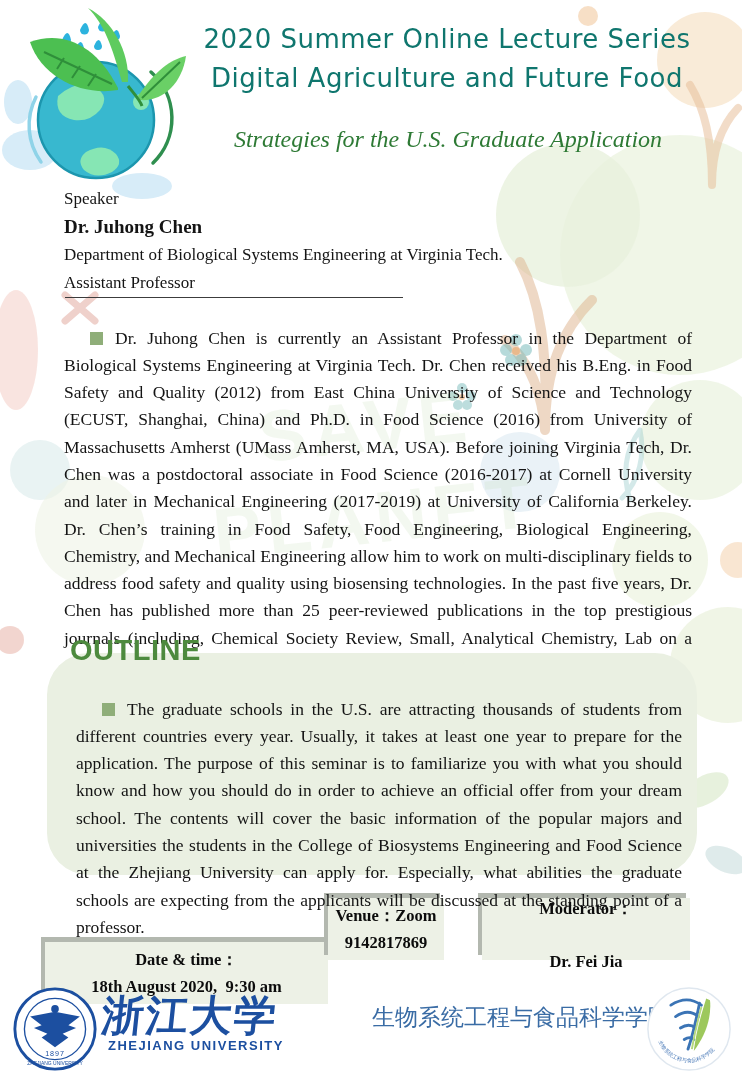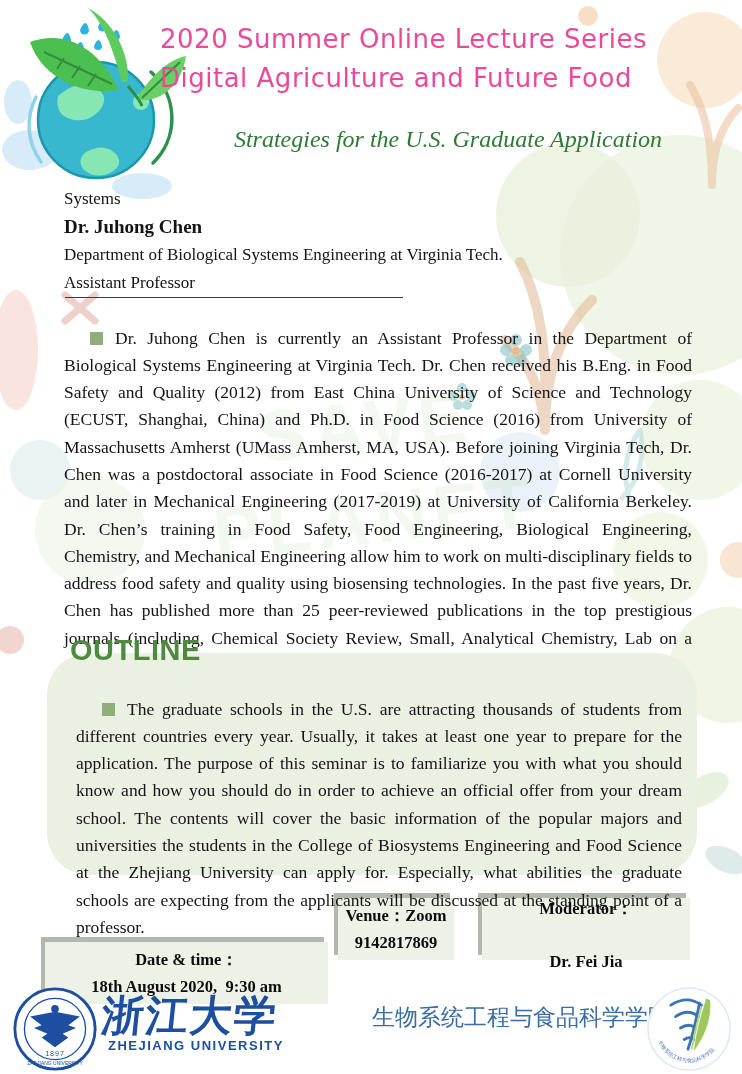--- a/index.html
+++ b/index.html
@@ -6,23 +6,23 @@
   .poster{
     position:relative;width:742px;height:1074px;overflow:hidden;background:#ffffff;
     font-family:"Liberation Serif","DejaVu Serif",serif;color:#141414;
   }
   .layer{position:absolute;inset:0;}
   .decor{z-index:0;pointer-events:none;}
   .content{z-index:2;}
 
   
   .series{
-    position:absolute;left:160px;right:8px;top:20px;
+    position:absolute;left:160px;right:8px;top:20px;text-align:center;
     font-family:"DejaVu Sans","Liberation Sans",sans-serif;
-    color:#ec4899;font-size:26px;line-height:39px;letter-spacing:.5px;font-weight:500;
+    color:#0f766e;font-size:26px;line-height:39px;letter-spacing:.5px;font-weight:500;
   }
   .title{
     position:absolute;left:168px;right:14px;top:126px;text-align:center;
     font-style:italic;font-weight:normal;font-size:24px;color:#2e7a35;
   }
 
   
   .speaker{position:absolute;left:64px;top:185px;line-height:28px;font-size:17px;}
   .speaker .name{font-size:19px;font-weight:bold;}
   .divider{position:absolute;left:65px;top:297px;width:338px;height:1px;background:#3c3c3c;}
@@ -53,21 +53,21 @@
 
   
   .info-box{
     position:absolute;top:898px;height:62px;background:#edf1e6;
     box-shadow:-4px -5px 0 #b3b8af;
     display:flex;flex-direction:column;justify-content:space-evenly;align-items:center;
     font-weight:bold;font-size:16.5px;color:#0c0c0c;
   }
   .info-line{white-space:pre;}
   .info-date{left:45px;width:283px;margin-top:44px;}
-  .info-venue{left:338px;width:116px;}
+  .info-venue{left:328px;width:116px;}
   .info-moderator{left:482px;width:208px;gap:32px;}
 
   
   .zju-seal{position:absolute;left:12px;top:986px;width:86px;height:86px;}
   .zju-cn{
     position:absolute;left:102px;top:988px;width:170px;
     font-size:42px;font-weight:900;color:#1c4fa0;transform:skewX(-6deg);
     font-family:"Liberation Serif",serif;letter-spacing:2px;white-space:nowrap;
   }
   .zju-en{
@@ -167,21 +167,21 @@
       </g>
     </svg>
 
     <div class="series">
       <div>2020 Summer Online Lecture Series</div>
       <div>Digital Agriculture and Future Food</div>
     </div>
     <div class="title">Strategies for the U.S. Graduate Application</div>
 
     <div class="speaker">
-      <div>Systems</div>
+      <div>Speaker</div>
       <div class="name">Dr. Juhong Chen</div>
       <div>Department of Biological Systems Engineering at Virginia Tech.</div>
       <div>Assistant Professor</div>
     </div>
     <div class="divider"></div>
 
     <p class="para bio"><span class="indent"></span><span class="bullet"></span><span>Dr. Juhong Chen is currently an Assistant Professor in the Department of Biological Systems Engineering at Virginia Tech. Dr. Chen received his B.Eng. in Food Safety and Quality (2012) from East China University of Science and Technology (ECUST, Shanghai, China) and Ph.D. in Food Science (2016) from University of Massachusetts Amherst (UMass Amherst, MA, USA). Before joining Virginia Tech, Dr. Chen was a postdoctoral associate in Food Science (2016-2017) at Cornell University and later in Mechanical Engineering (2017-2019) at University of California Berkeley. Dr. Chen’s training in Food Safety, Food Engineering, Biological Engineering, Chemistry, and Mechanical Engineering allow him to work on multi-disciplinary fields to address food safety and quality using biosensing technologies. In the past five years, Dr. Chen has published more than 25 peer-reviewed publications in the top prestigious journals (including, Chemical Society Review, Small, Analytical Chemistry, Lab on a Chip, Nanoscale, Biosensors and Bioelectronics, and so on).</span></p>
 
     <div class="outline-box"></div>
     <div class="outline-heading">OUTLINE</div>

